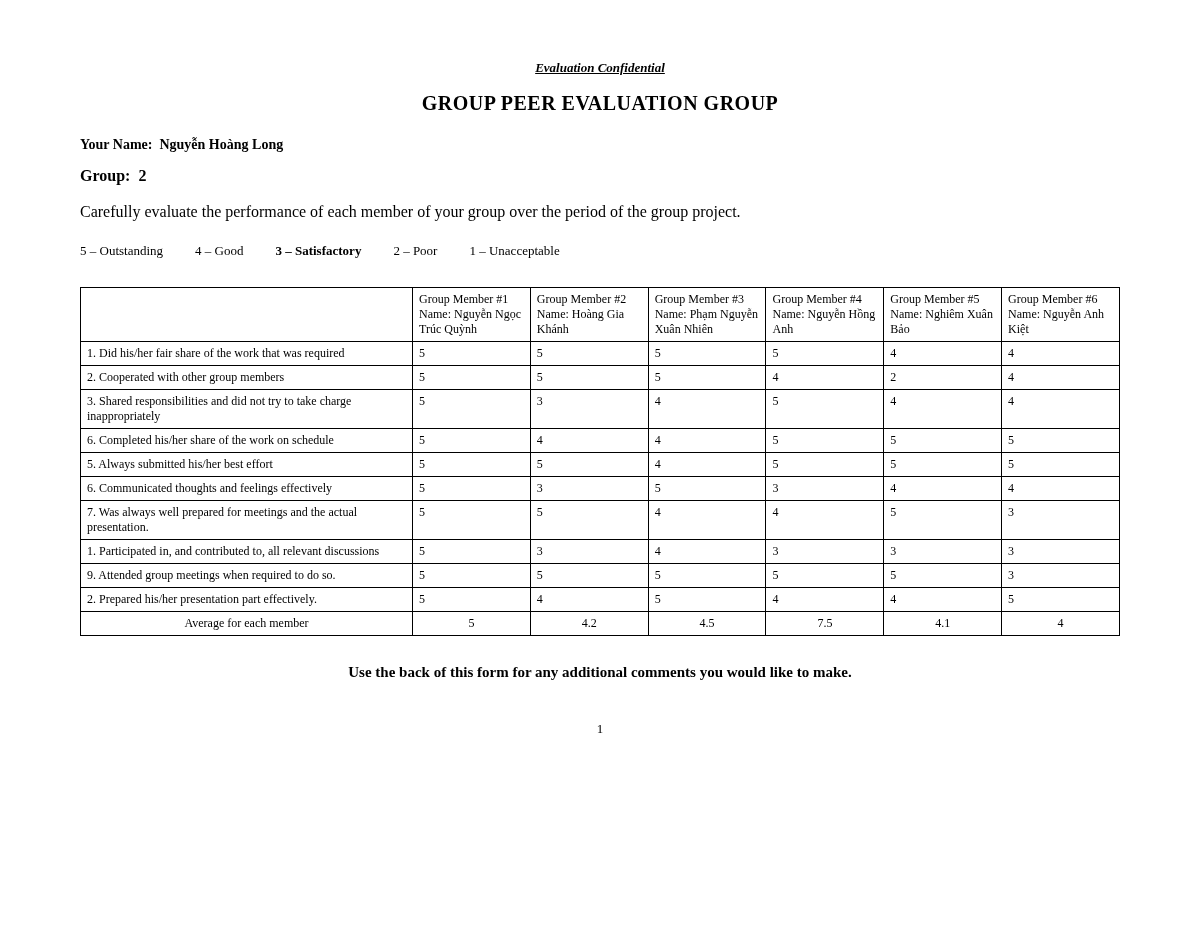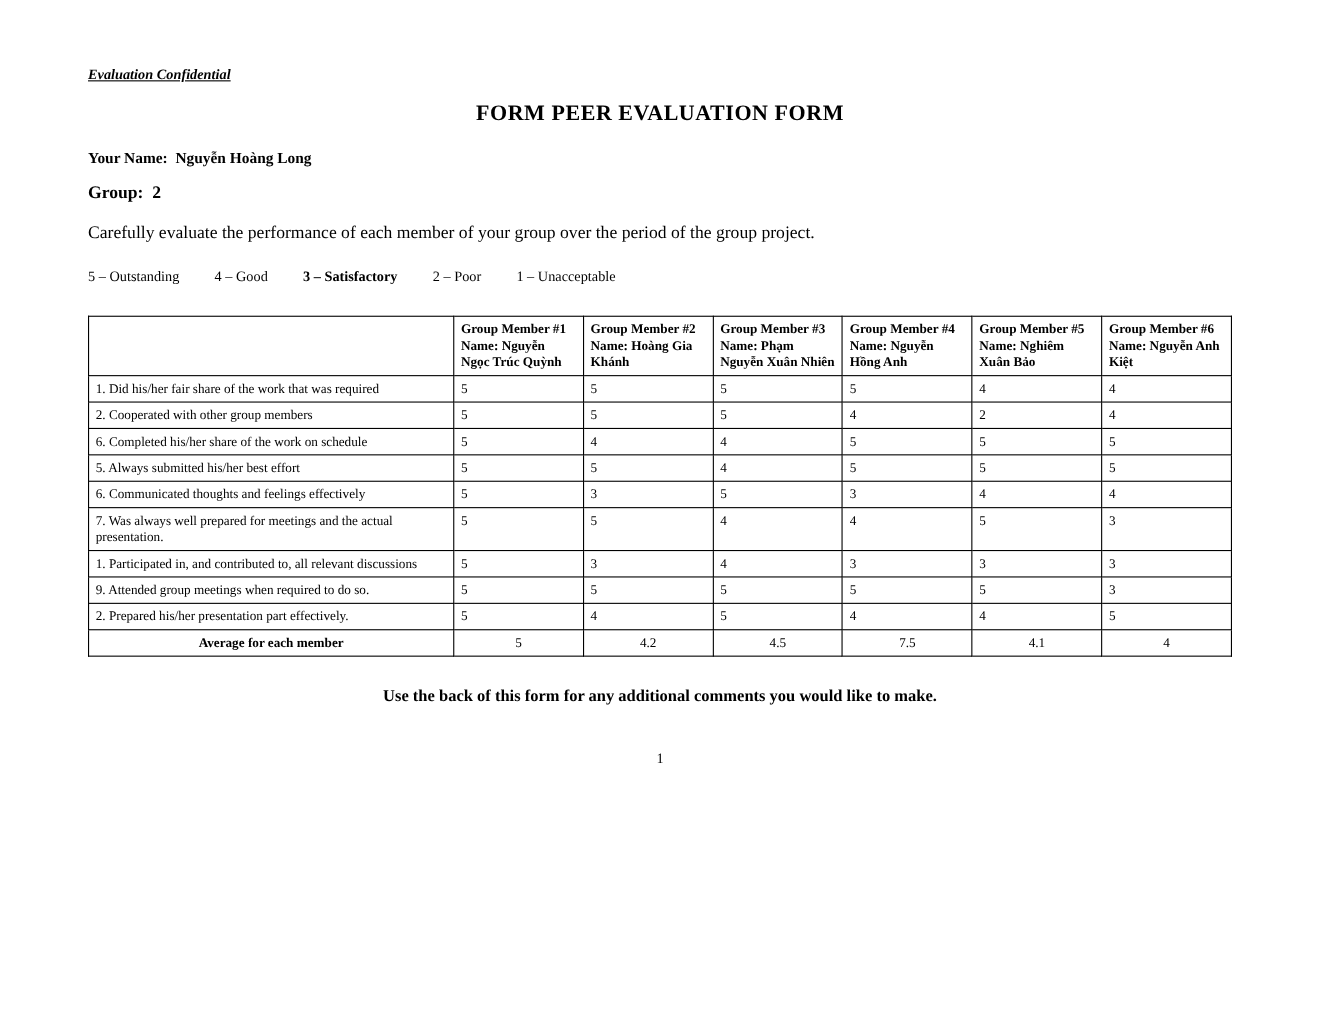--- a/index.html
+++ b/index.html
@@ -6,20 +6,21 @@
     body {
       background: #fff;
       font-family: Times New Roman, serif;
       font-size: 13px;
       color: #000;
       padding: 60px 80px;
       max-width: 1200px;
       margin: 0 auto;
     }
     .header-confidential {
+      text-align: center;
       font-style: italic;
       font-weight: bold;
       text-decoration: underline;
       margin-bottom: 16px;
       font-size: 13px;
     }
     .main-title {
       text-align: center;
       font-size: 20px;
       font-weight: bold;
@@ -55,21 +56,21 @@
       border-collapse: collapse;
       font-size: 12px;
       margin-bottom: 28px;
     }
     table th, table td {
       border: 1px solid #000;
       padding: 4px 6px;
       vertical-align: top;
     }
     table th {
-      font-weight: bold;
+      font-weight: normal;
       font-size: 12px;
       text-align: left;
     }
     .header-col {
       width: 310px;
     }
     .member-col {
       width: 110px;
     }
     .avg-row td {
@@ -86,21 +87,21 @@
       text-align: center;
       font-size: 13px;
       margin-top: 20px;
     }
   </style>
 </head>
 <body>
 
 <div class="header-confidential">Evaluation Confidential</div>
 
-<div class="main-title">FORM PEER EVALUATION FORM</div>
+<div class="main-title">GROUP PEER EVALUATION GROUP</div>
 
 <div class="your-name">
   <span>Your Name:</span>
   &nbsp;<span>Nguyễn Hoàng Long</span>
 </div>
 
 <div class="group-label">
   <span>Group:</span>
   &nbsp;<span>2</span>
 </div>
@@ -152,20 +153,29 @@
       <tr>
         <td>2. Cooperated with other group members</td>
         <td>5</td>
         <td>5</td>
         <td>5</td>
         <td>4</td>
         <td>2</td>
         <td>4</td>
       </tr>
       <tr>
+        <td>3. Shared responsibilities and did not try to take charge inappropriately</td>
+        <td>5</td>
+        <td>3</td>
+        <td>4</td>
+        <td>5</td>
+        <td>4</td>
+        <td>4</td>
+      </tr>
+      <tr>
         <td>6. Completed his/her share of the work on schedule</td>
         <td>5</td>
         <td>4</td>
         <td>4</td>
         <td>5</td>
         <td>5</td>
         <td>5</td>
       </tr>
       <tr>
         <td>5. Always submitted his/her best effort</td>
@@ -215,21 +225,21 @@
       <tr>
         <td>2. Prepared his/her presentation part effectively.</td>
         <td>5</td>
         <td>4</td>
         <td>5</td>
         <td>4</td>
         <td>4</td>
         <td>5</td>
       </tr>
       <tr class="avg-row">
-        <td style="text-align: center; font-weight: bold;">Average  for each member</td>
+        <td style="text-align: center;">Average  for each member</td>
         <td>5</td>
         <td>4.2</td>
         <td>4.5</td>
         <td>7.5</td>
         <td>4.1</td>
         <td>4</td>
       </tr>
     </tbody>
 </table>
 

